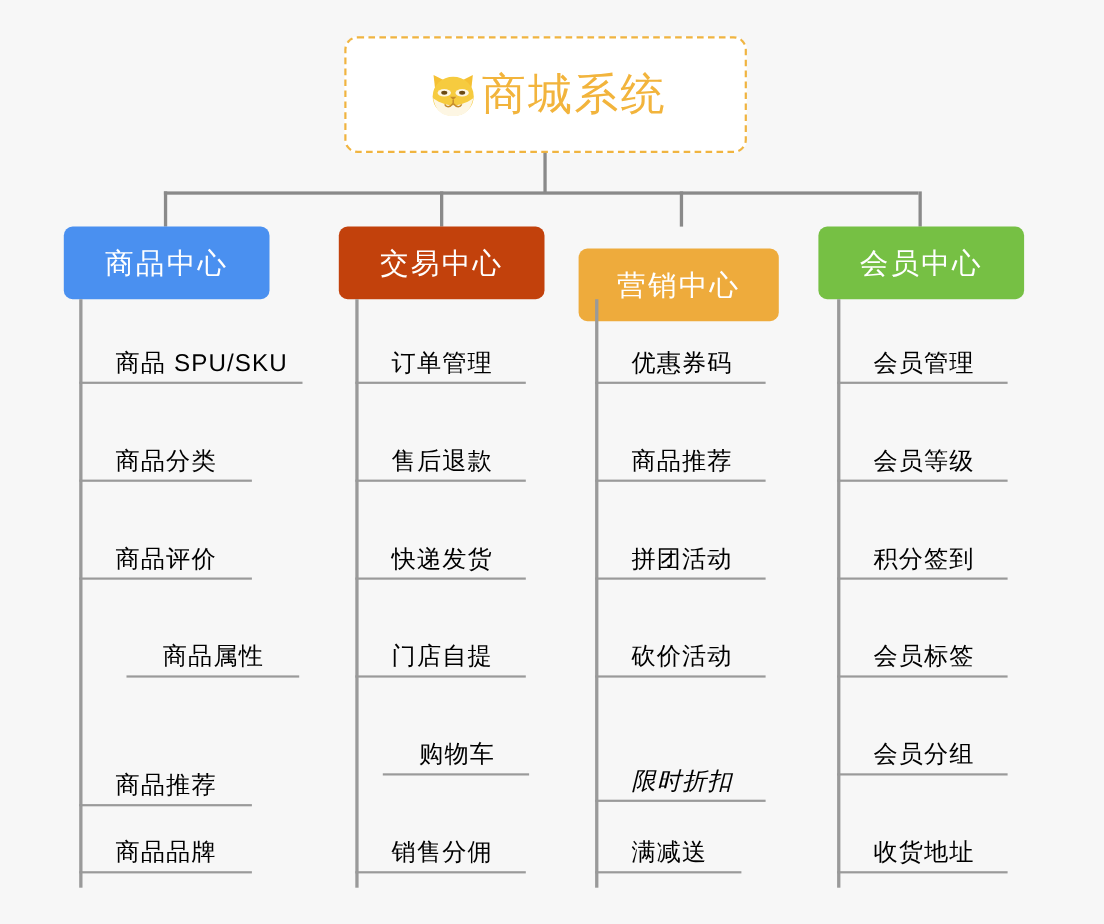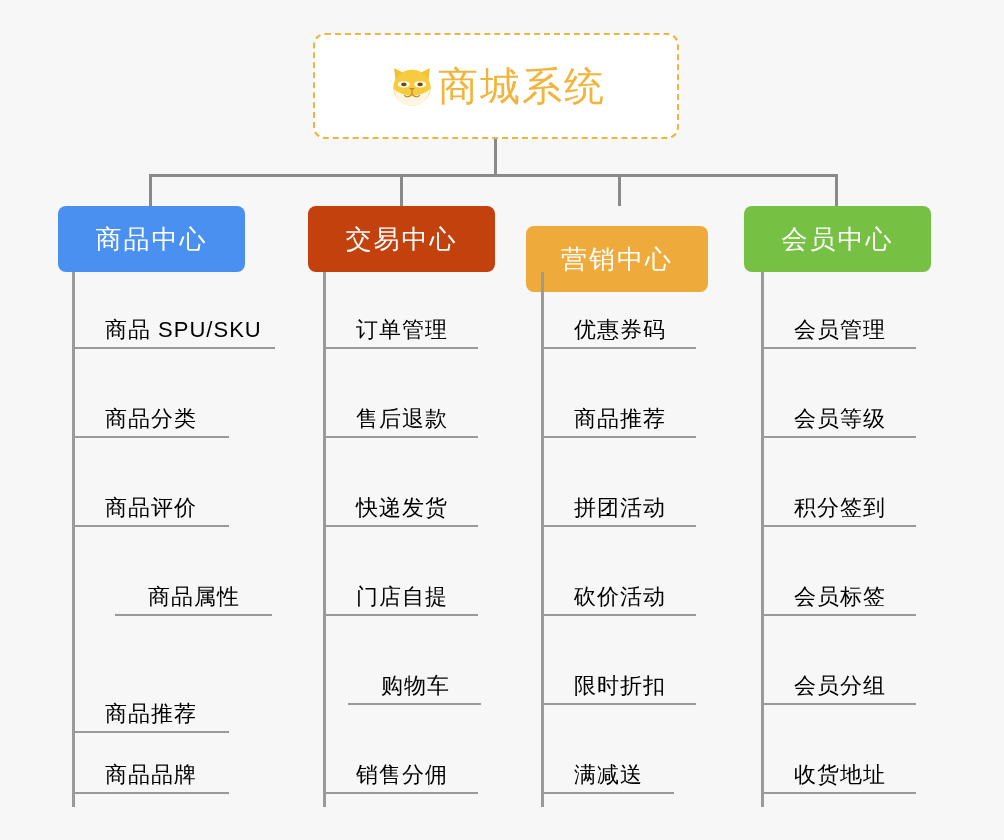--- a/index.html
+++ b/index.html
@@ -200,21 +200,21 @@
   </div>
   <div class="item" style="left:541px; top:349px; width:155px;">
     <span class="item-label">商品推荐</span>
   </div>
   <div class="item" style="left:541px; top:438px; width:155px;">
     <span class="item-label">拼团活动</span>
   </div>
   <div class="item" style="left:541px; top:527px; width:155px;">
     <span class="item-label">砍价活动</span>
   </div>
-  <div class="item" style="left:541px; top:616px; width:155px;">
+  <div class="item" style="left:541px; top:640px; width:155px;font-style:italic;">
     <span class="item-label">限时折扣</span>
   </div>
   <div class="item" style="left:541px; top:705px; width:133px;">
     <span class="item-label">满减送</span>
   </div>
 
   <div class="col-stem" style="left:761px; top:272px; height:535px;"></div>
   <div class="item" style="left:761px; top:260px; width:155px;">
     <span class="item-label">会员管理</span>
   </div>

